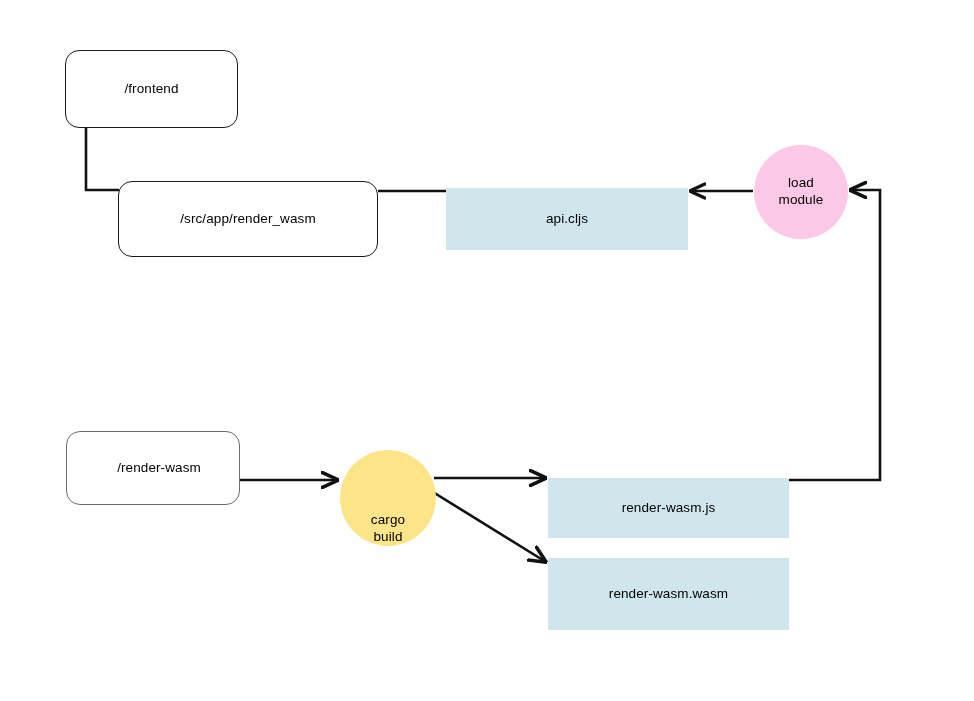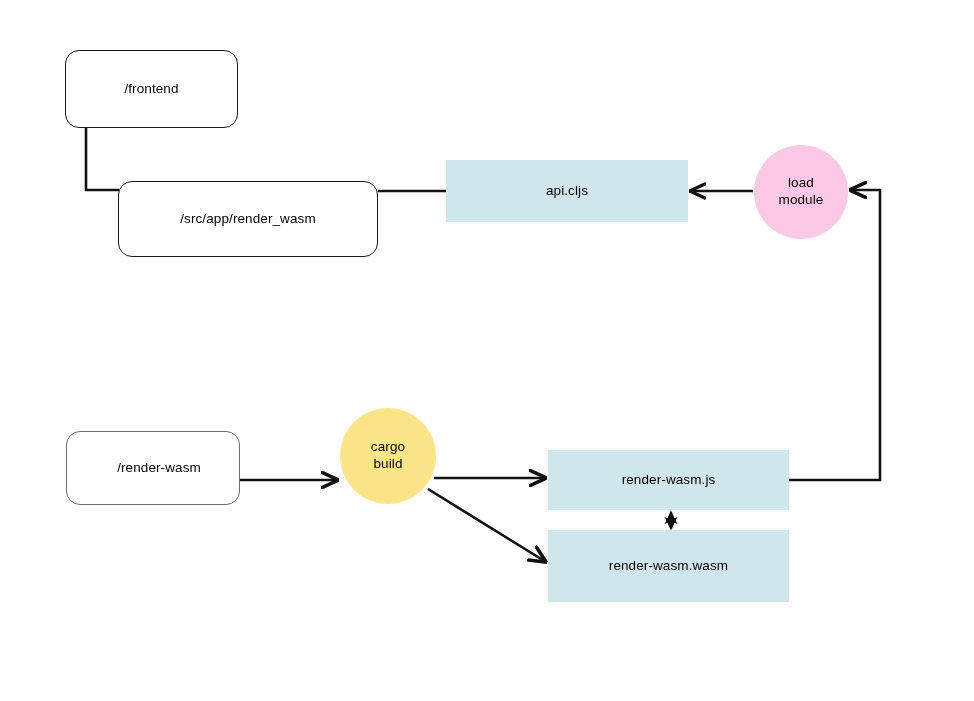--- a/index.html
+++ b/index.html
@@ -45,20 +45,21 @@
     background: #ffffff;
     border: 1.6px solid #1a1a1a;
     border-radius: 14px;
   }
   .node-rounded.gray-border {
     border-color: #6d6d6d;
   }
   .node-rect {
     background: #cfe6ed;
     border: none;
+    margin-top: 28px;
   }
   .node-ellipse {
     border-radius: 50%;
     border: none;
   }
   .node-ellipse.pink {
     background: #fbc8e6;
   }
   .node-ellipse.yellow {
     background: #fce588;
@@ -118,21 +119,21 @@
 
   <div class="node node-ellipse pink" style="left:754px; top:145px; width:94px; height:94px;">
     <span class="label">load
 module</span>
   </div>
 
   <div class="node node-rounded gray-border" style="left:66px; top:431px; width:174px; height:74px;padding-left:12px;">
     <span class="label">/render-wasm</span>
   </div>
 
-  <div class="node node-ellipse yellow" style="left:340px; top:408px; width:96px; height:96px;">
+  <div class="node node-ellipse yellow" style="left:340px; top:450px; width:96px; height:96px;align-items:flex-end;">
     <span class="label">cargo
 build</span>
   </div>
 
   <div class="node node-rect" style="left:548px; top:450px; width:241px; height:60px;align-items:center;">
     <span class="label">render-wasm.js</span>
   </div>
 
   <div class="node node-rect" style="left:548px; top:530px; width:241px; height:72px;">
     <span class="label">render-wasm.wasm</span>

